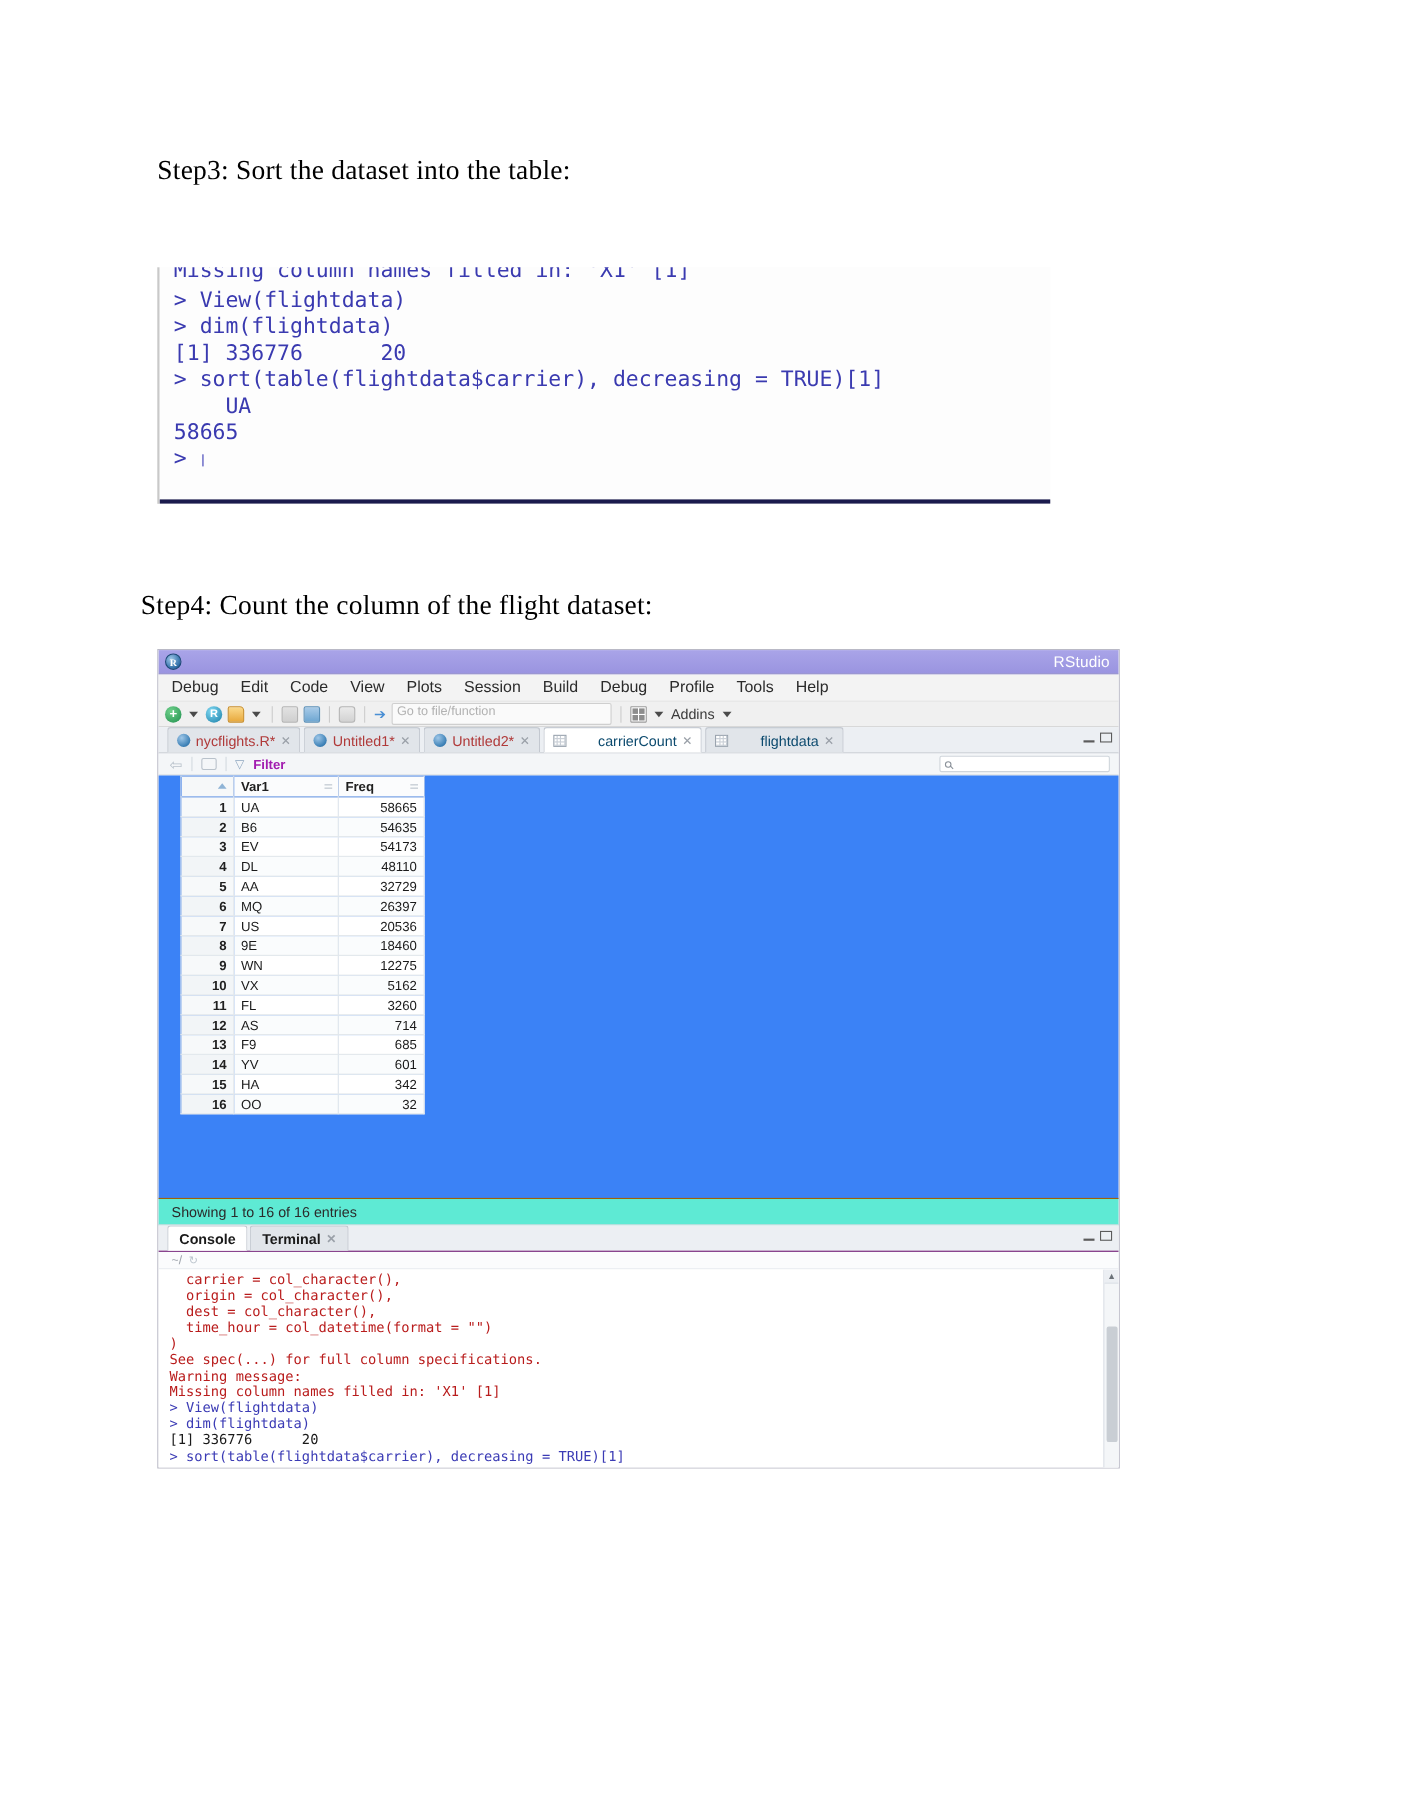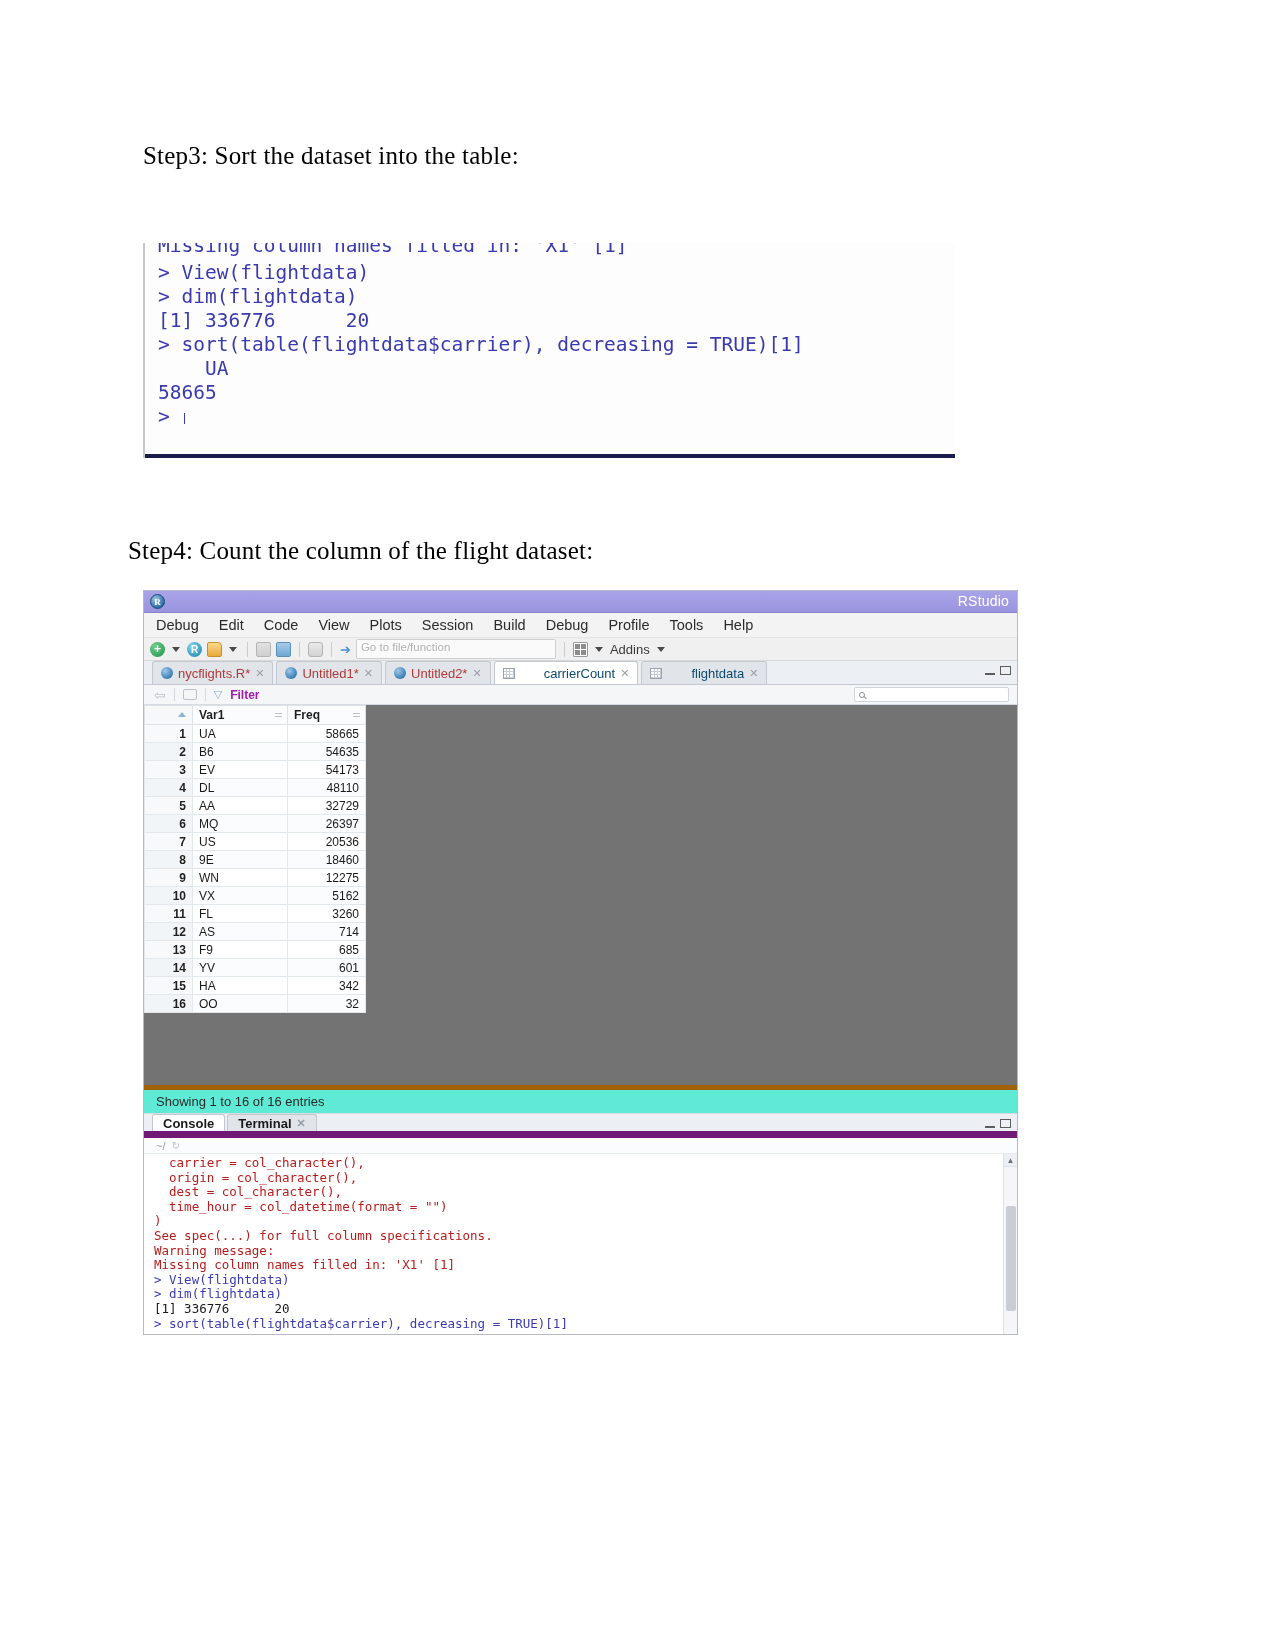--- a/index.html
+++ b/index.html
@@ -223,23 +223,24 @@
     width:6px;height:6px;border:1.2px solid #8a9199;border-radius:50%;
     position:relative;
   }
   .search-glass:after{
     content:"";position:absolute;right:-3px;bottom:-2px;
     width:4px;height:1.2px;background:#8a9199;transform:rotate(45deg);
   }
 
   
   #rs-gridarea{
-    height:385px;background:#737373;position:relative;
-    border-bottom:5px solid #a16207;
+    height:385px;background:#3b82f6;position:relative;
+    border-bottom:1px solid #a16207;
     overflow:hidden;
+    padding-left:20px;
   }
   table.rs-grid{
     border-collapse:collapse;
     font-family:"Liberation Sans",sans-serif;
     table-layout:fixed;
   }
   table.rs-grid th{
     background:#fbfcfd;
     border:1px solid #dde2e7;
     font-size:12px; font-weight:bold; color:#1f1f1f;
@@ -276,21 +277,21 @@
   #rs-gridstatus{
     height:24px;background:#5eead4;border-bottom:1px solid #d7dce2;
     display:flex;align-items:center;padding-left:12px;
   }
   #rs-gridstatus span{
     font-size:13px;color:#2b2b2b;font-family:"Liberation Sans",sans-serif;
   }
 
   
   #rs-constabrow{
-    height:24px;background:#eceff3;border-bottom:7px solid #701a75;
+    height:24px;background:#eceff3;border-bottom:1px solid #701a75;
     display:flex;align-items:stretch;padding-left:8px;position:relative;
   }
   .con-tab{
     display:flex;align-items:center;gap:5px;padding:0 10px;
     font-size:13px;font-weight:bold;color:#1a1a1a;
     background:#e1e5ea;border:1px solid #c3c8d0;border-bottom:none;
     border-radius:3px 3px 0 0;margin-right:2px;
     font-family:"Liberation Sans",sans-serif;
   }
   .con-tab.active{ background:#ffffff; }

